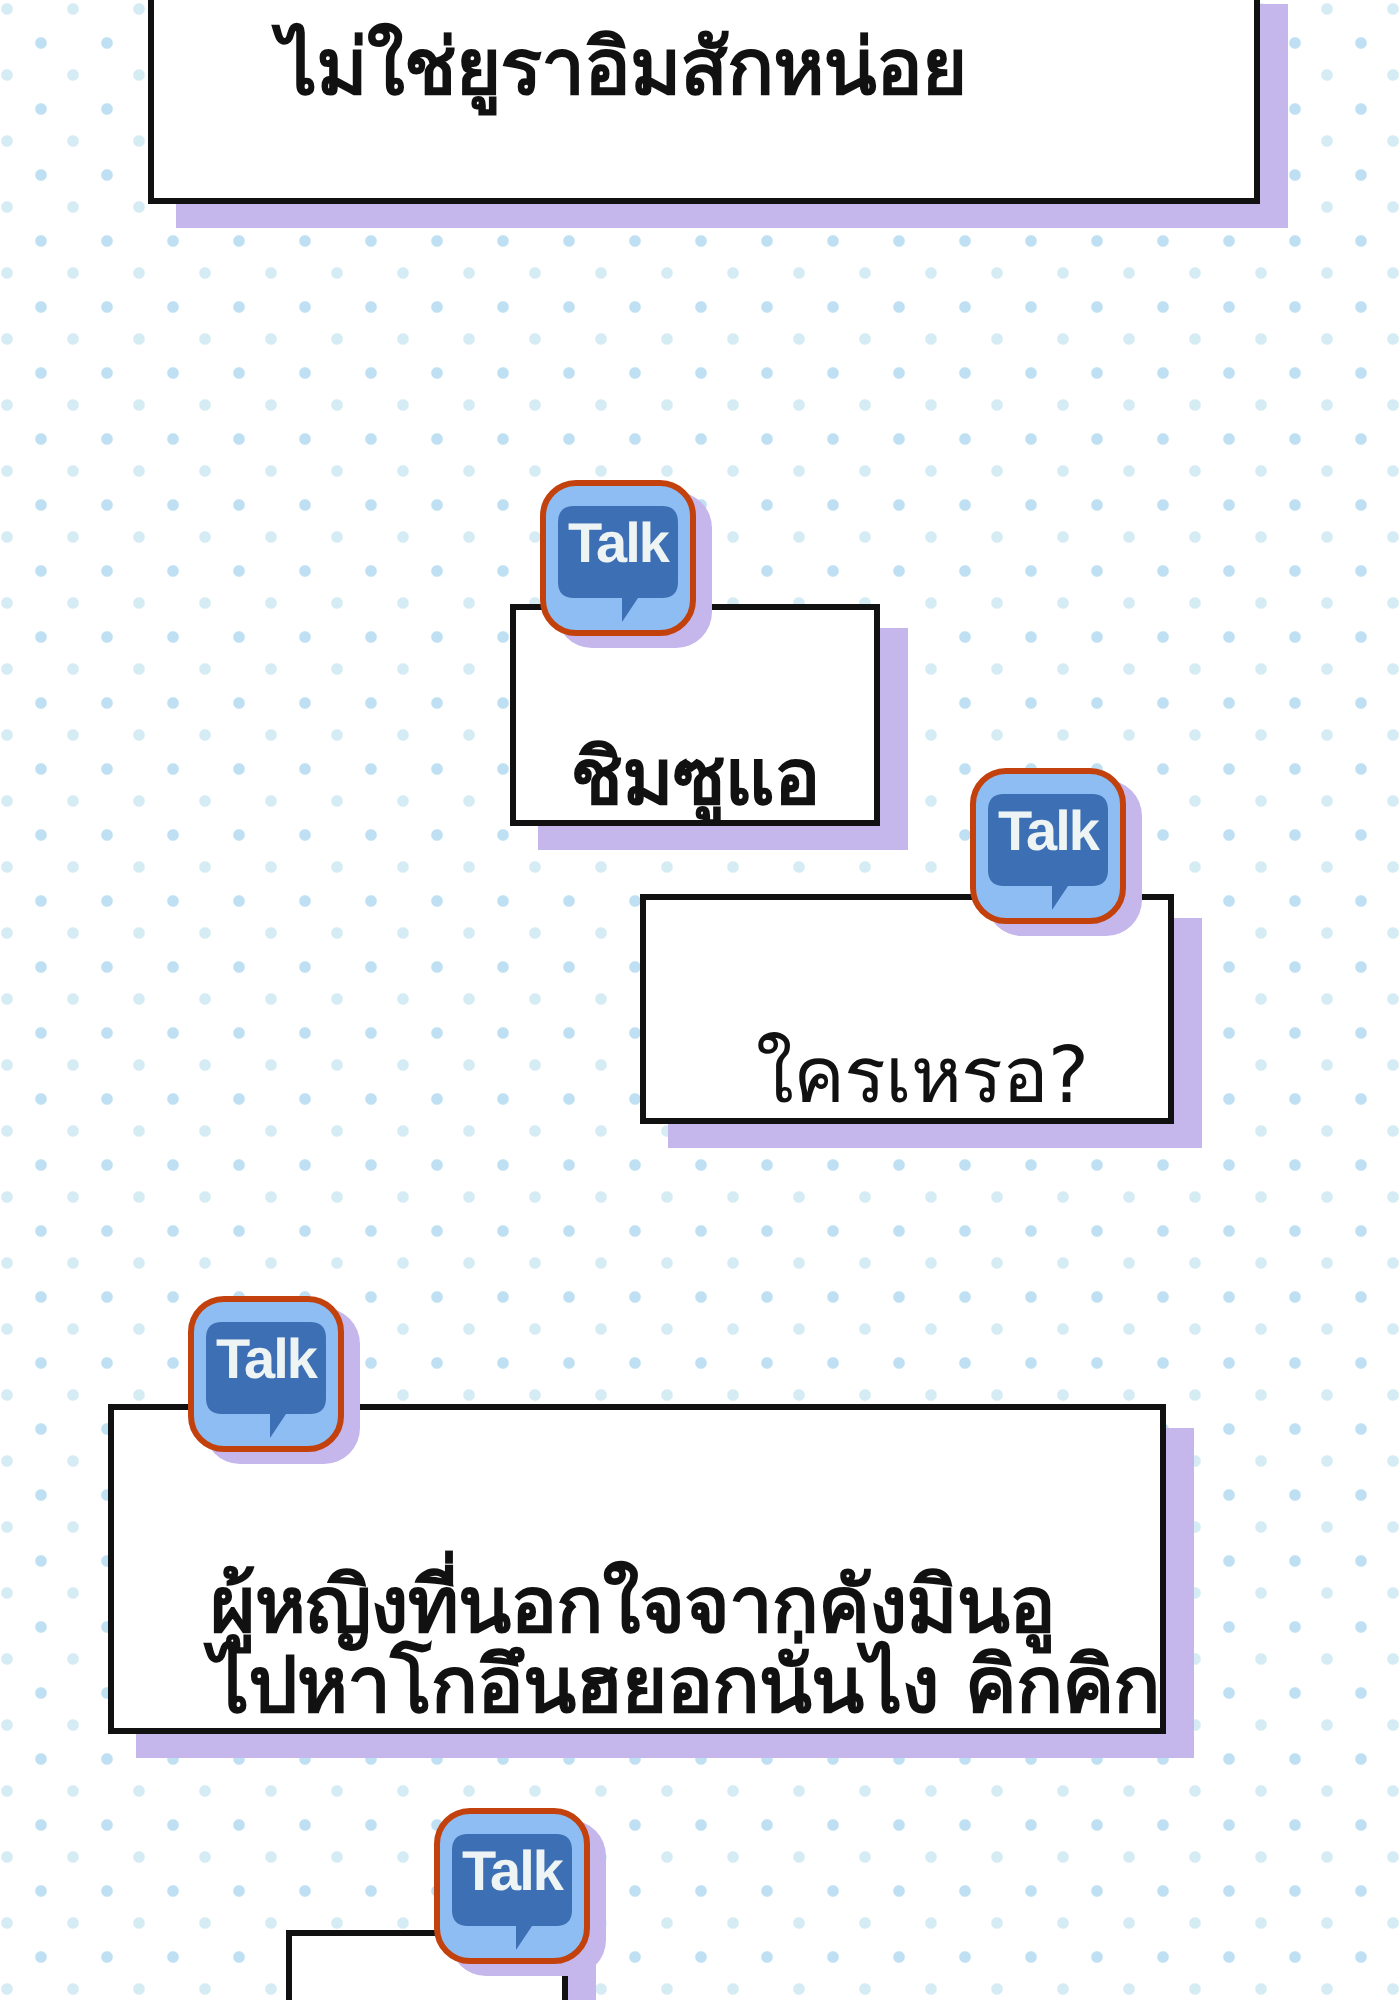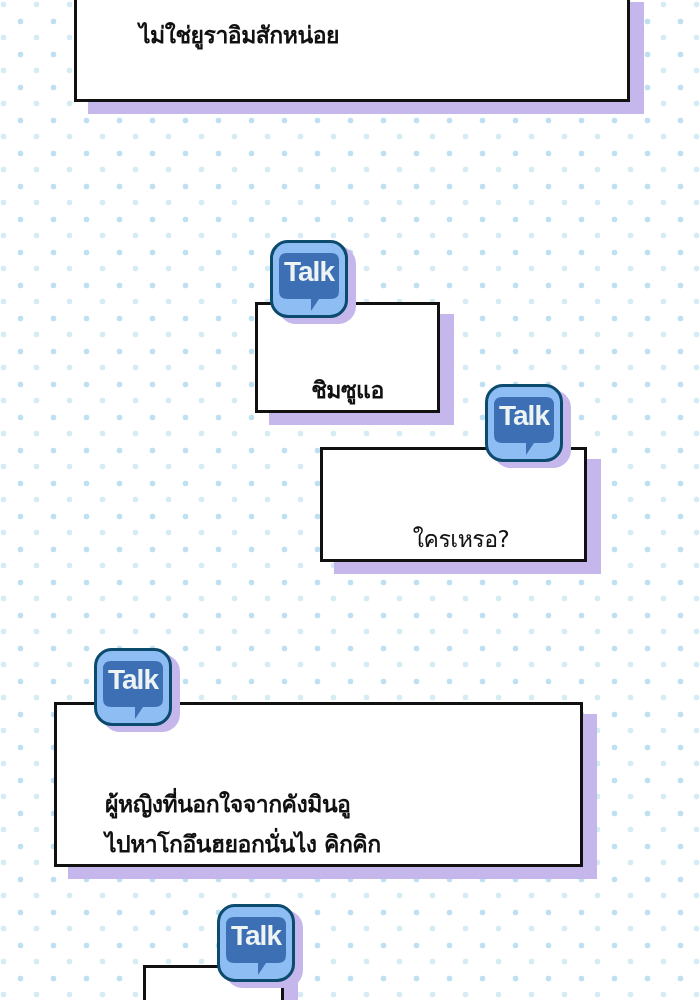--- a/index.html
+++ b/index.html
@@ -17,27 +17,27 @@
       position: absolute;
       background: #ffffff;
       border: 3px solid #111111;
       box-shadow: 14px 12px 0 0 #c5b6ec;
       box-sizing: border-box;
       color: #111111;
       font-weight: bold;
       display: flex; align-items: flex-end;
     }
     .bubble .txt {
-      font-size: 23px; line-height: 40px; white-space: pre-line;
+      font-size: 39px; line-height: 40px; white-space: pre-line;
       letter-spacing: -0.5px;
     }
     .talk {
       position: absolute; width: 78px; height: 78px;
       box-sizing: border-box;
-      border: 3px solid #0c4a6e; border-radius: 18px;
+      border: 3px solid #c2410c; border-radius: 18px;
       background: #8dbdf2;
       box-shadow: 8px 6px 0 0 #c5b6ec;
       z-index: 3;
       text-decoration: underline;
     }
     .talk svg { position: absolute; left: 4px; top: 6px; }
     .talk .label {
       position: absolute; left: 0; right: 0; top: 13px;
       text-align: center;
       font-family: "Liberation Sans", sans-serif;

